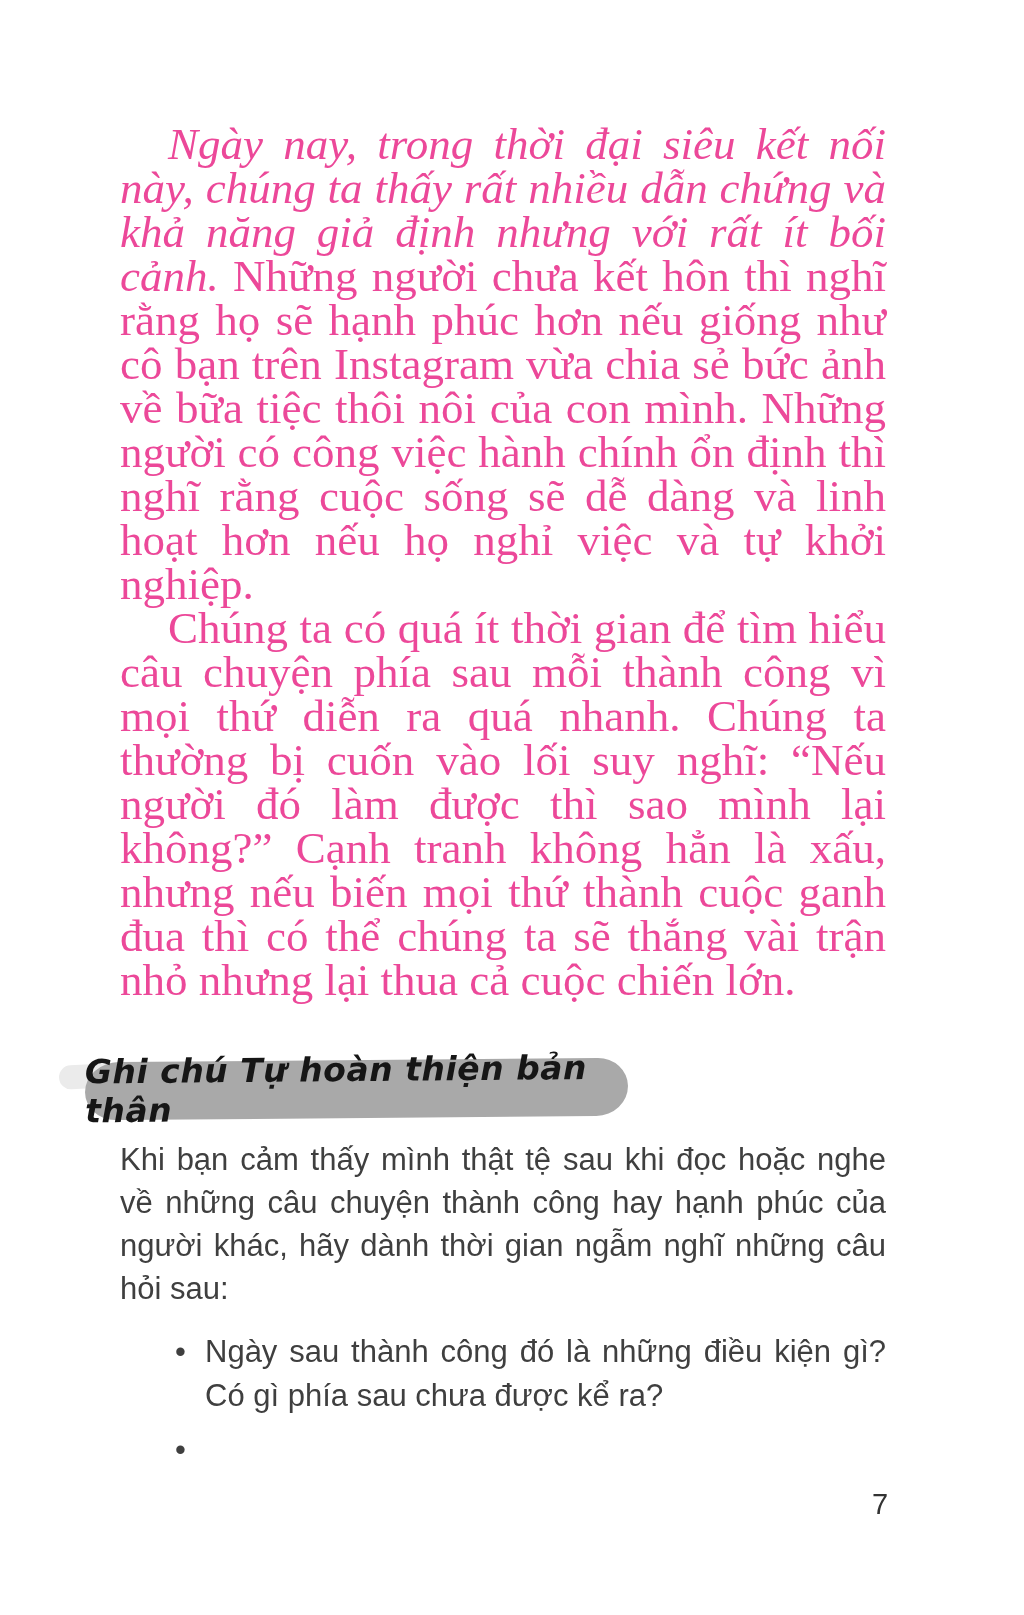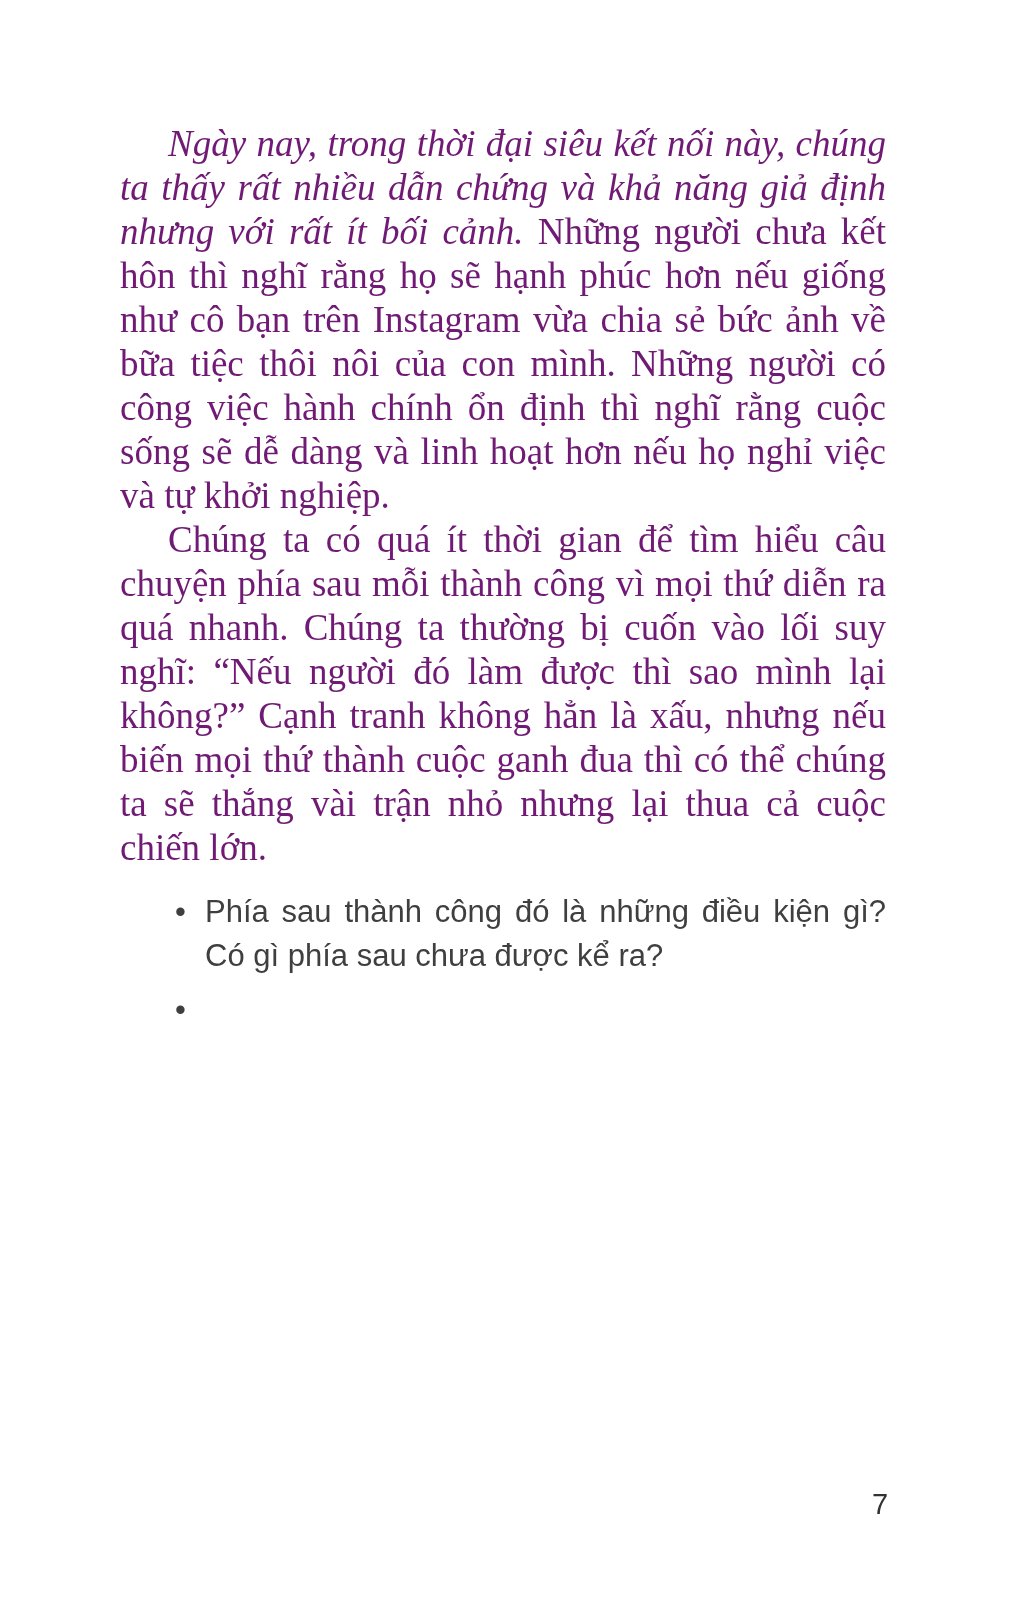--- a/index.html
+++ b/index.html
@@ -11,23 +11,23 @@
     overflow: hidden;
   }
   .text-col {
     position: absolute;
     left: 120px;
     top: 122px;
     width: 766px;
   }
   .serif-para {
     font-family: "Liberation Serif", "DejaVu Serif", serif;
-    font-size: 37px;
+    font-size: 45px;
     line-height: 44px;
-    color: #701a75;
+    color: #ec4899;
     text-align: justify;
     text-indent: 48px;
     margin: 0;
   }
   .lead-italic { font-style: italic; }
 
   .note-heading-wrap {
     position: relative;
     margin-top: 58px;
     margin-left: -35px;
@@ -111,26 +111,32 @@
 </head>
 <body>
 
 <div class="page">
   <div class="text-col">
 
     <p class="serif-para"><span class="lead-italic">Ngày nay, trong thời đại siêu kết nối này, chúng ta thấy rất nhiều dẫn chứng và khả năng giả định nhưng với rất ít bối cảnh.</span><span> Những người chưa kết hôn thì nghĩ rằng họ sẽ hạnh phúc hơn nếu giống như cô bạn trên Instagram vừa chia sẻ bức ảnh về bữa tiệc thôi nôi của con mình. Những người có công việc hành chính ổn định thì nghĩ rằng cuộc sống sẽ dễ dàng và linh hoạt hơn nếu họ nghỉ việc và tự khởi nghiệp.</span></p>
 
     <p class="serif-para">Chúng ta có quá ít thời gian để tìm hiểu câu chuyện phía sau mỗi thành công vì mọi thứ diễn ra quá nhanh. Chúng ta thường bị cuốn vào lối suy nghĩ: “Nếu người đó làm được thì sao mình lại không?” Cạnh tranh không hẳn là xấu, nhưng nếu biến mọi thứ thành cuộc ganh đua thì có thể chúng ta sẽ thắng vài trận nhỏ nhưng lại thua cả cuộc chiến lớn.</p>
 
+    <div class="note-heading-wrap">
+      <div class="smudge"></div>
+      <div class="pill"></div>
+      <div class="note-heading-text">Ghi chú Tự hoàn thiện bản thân</div>
+    </div>
 
+    <p class="sans-para">Khi bạn cảm thấy mình thật tệ sau khi đọc hoặc nghe về những câu chuyện thành công hay hạnh phúc của người khác, hãy dành thời gian ngẫm nghĩ những câu hỏi sau:</p>
 
     <ul class="bullet-list">
       <li class="bullet-item">
         <span class="bullet-marker">•</span>
-        <span class="bullet-text">Phía sau thành công đó là những điều kiện gì? Có gì phía sau chưa được kể ra?</span>
+        <span class="bullet-text">Ngày sau thành công đó là những điều kiện gì? Có gì phía sau chưa được kể ra?</span>
       </li>
       <li class="bullet-item">
         <span class="bullet-marker">•</span>
       </li>
     </ul>
   </div>
 
   <div class="page-number">7</div>
 </div>
 

